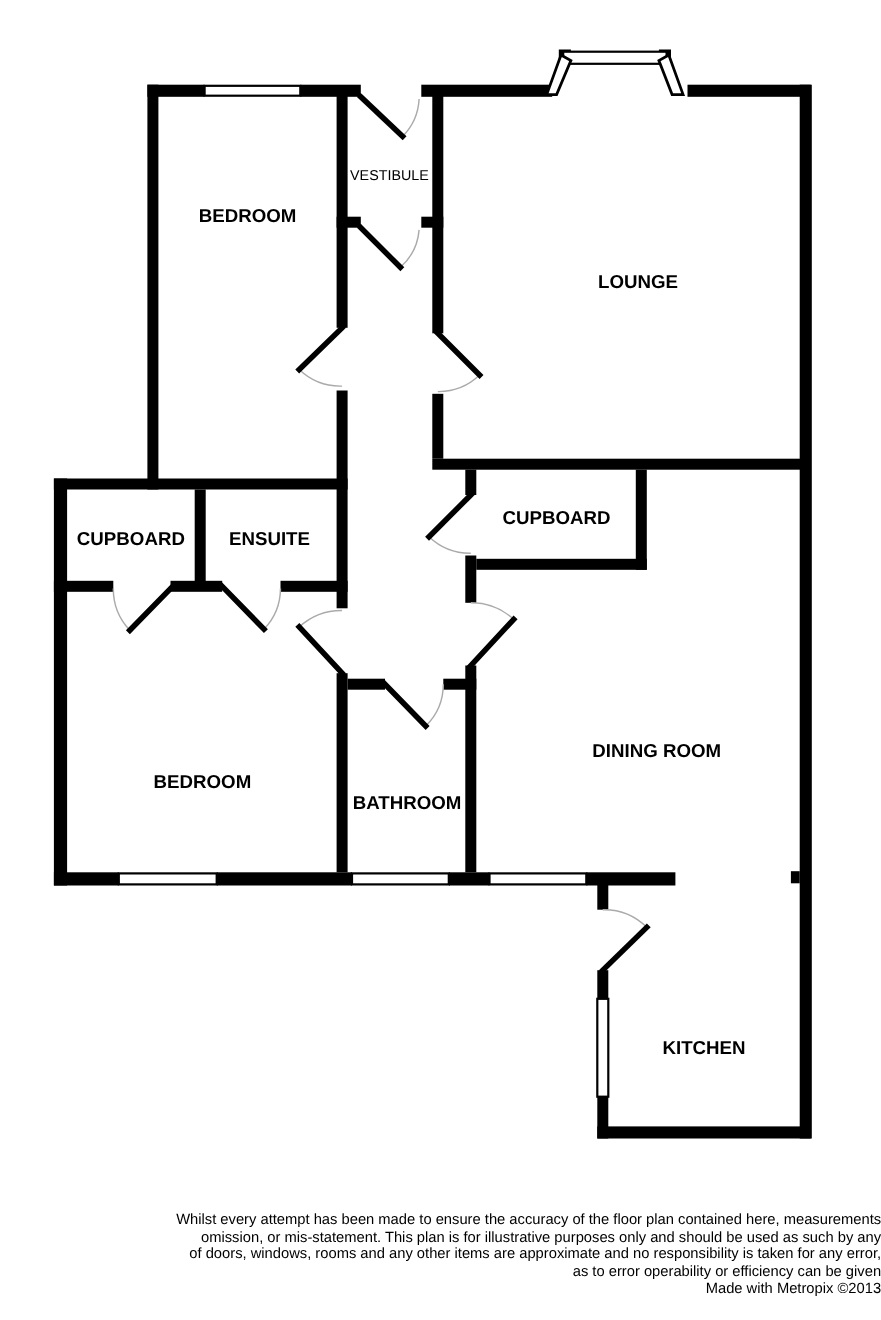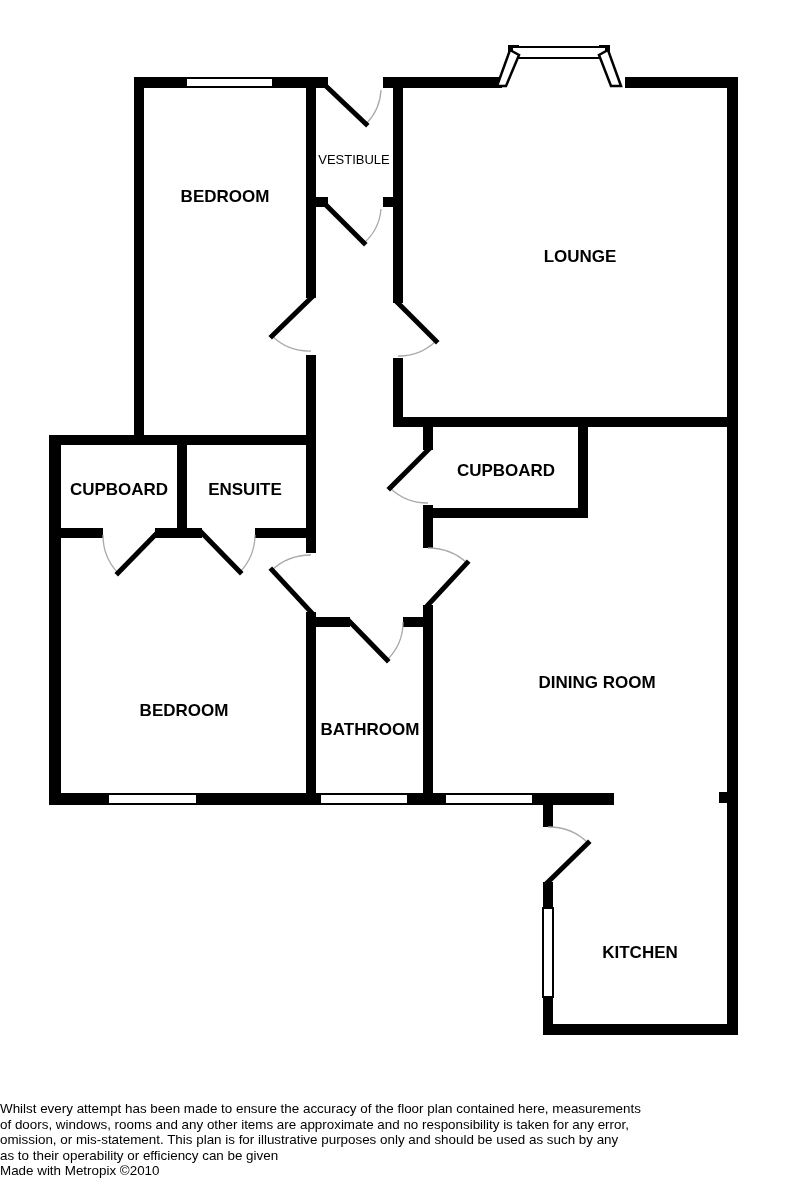--- a/index.html
+++ b/index.html
@@ -19,21 +19,21 @@
   .room-label {
     font-family: "Liberation Sans", sans-serif;
     font-size: 17px; font-weight: bold;
     fill: #000000;
     text-anchor: middle;
   }
   .room-label.small { font-size: 13px; font-weight: normal; }
   .disclaimer {
     position: absolute;
     left: 0; top: 1101px; width: 801px;
-    text-align: left;
+    text-align: right;
     font-size: 13.4px;
     line-height: 15.5px;
     color: #000000;
   }
   .disclaimer div { white-space: nowrap; }
 </style>
 </head>
 <body>
 
 <svg id="plan-svg" width="801" height="1200" viewBox="0 0 801 1200" xmlns="http://www.w3.org/2000/svg">
@@ -145,17 +145,17 @@
     <text class="room-label" x="506" y="476">CUPBOARD</text>
     <text class="room-label" x="184" y="716">BEDROOM</text>
     <text class="room-label" x="370" y="735">BATHROOM</text>
     <text class="room-label" x="597" y="688">DINING ROOM</text>
     <text class="room-label" x="640" y="958">KITCHEN</text>
   </g>
 </svg>
 
 <div class="disclaimer">
   <div>Whilst every attempt has been made to ensure the accuracy of the floor plan contained here, measurements</div>
+  <div>omission, or mis-statement. This plan is for illustrative purposes only and should be used as such by any</div>
   <div>of doors, windows, rooms and any other items are approximate and no responsibility is taken for any error,</div>
-  <div>omission, or mis-statement. This plan is for illustrative purposes only and should be used as such by any</div>
-  <div>as to their operability or efficiency can be given</div>
-  <div>Made with Metropix ©2010</div>
+  <div>as to error operability or efficiency can be given</div>
+  <div>Made with Metropix ©2013</div>
 </div>
 
 </body></html>

